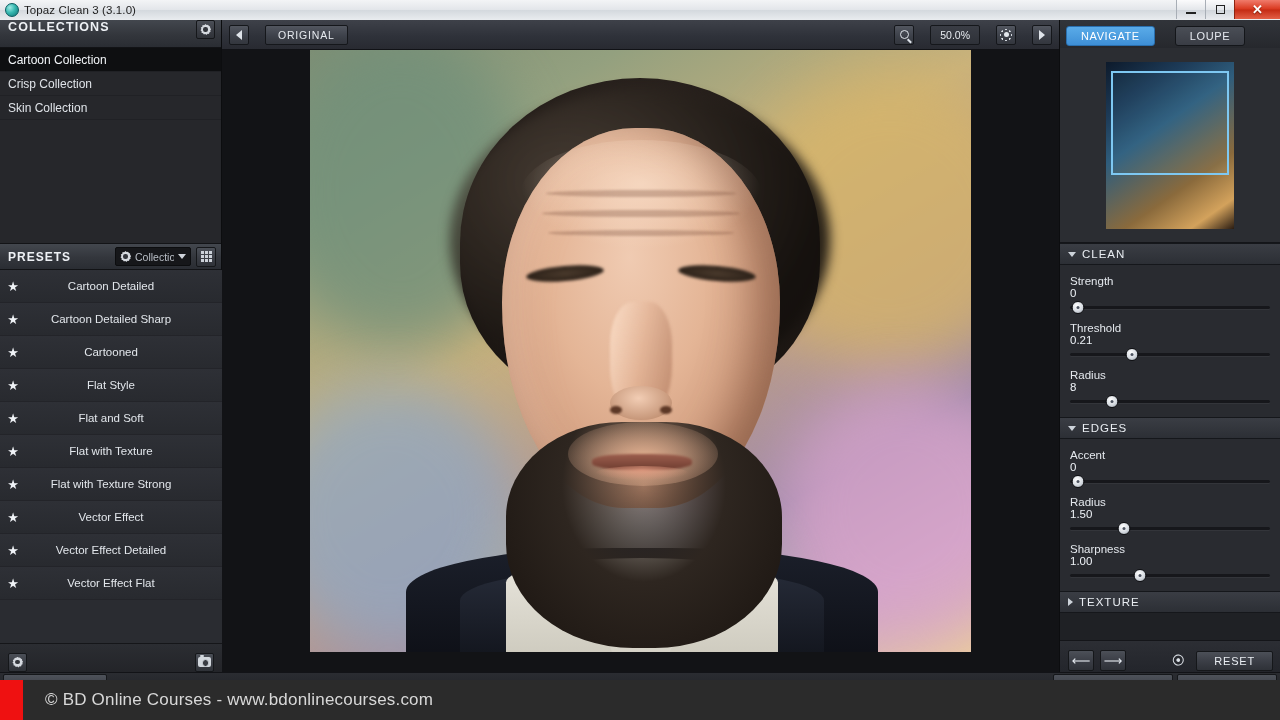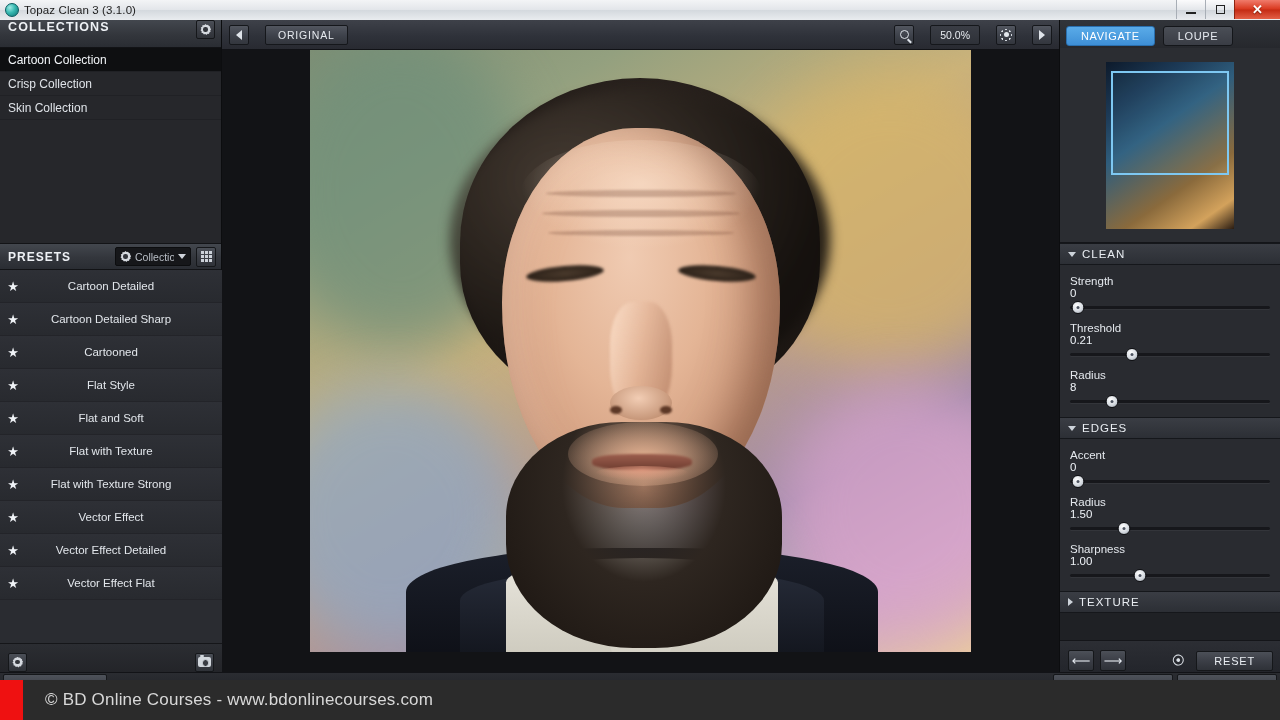--- a/index.html
+++ b/index.html
@@ -331,21 +331,21 @@
     background: radial-gradient(ellipse at 40% 35%, #343a48, #10131a 85%);
   }
   .wrinkle { background: rgba(120,78,58,.32); border-radius: 50%; filter: blur(1.1px); }
 
   
   #right {
     position: absolute; left: 1059px; top: 0; width: 221px; height: 660px;
     background: #1f2125; border-left: 1px solid #0c0d0f;
   }
   #nav-tabs {
-    height: 28px; display: flex; align-items: center; gap: 8px; padding: 4px 6px 0 6px;
+    height: 28px; display: flex; align-items: center; gap: 20px; padding: 4px 6px 0 6px;
     background: linear-gradient(180deg,#31343a 0%, #26282d 100%);
   }
   .ntab {
     padding: 3px 14px; border-radius: 3px; font-size: 11px; letter-spacing: .6px;
     background: linear-gradient(180deg,#4a4e56 0%, #3a3d45 100%);
     border: 1px solid #14161a; color: #e6eaf0;
   }
   .ntab.active {
     background: linear-gradient(180deg,#5aabe8 0%, #3e8fd6 100%);
     border-color: #2a6fae; color: #ffffff;

